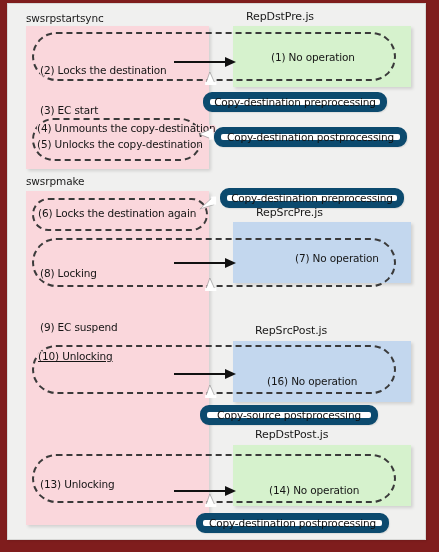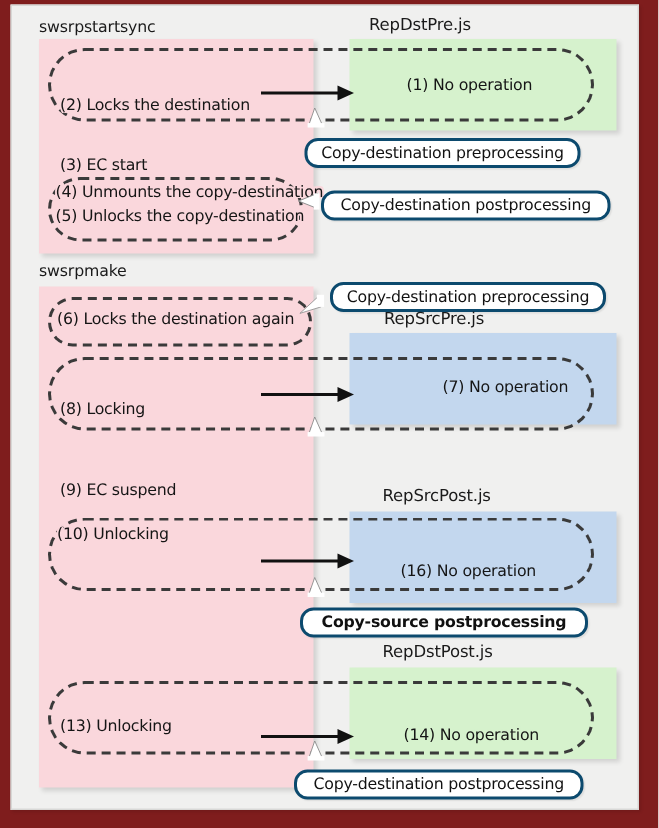--- a/index.html
+++ b/index.html
@@ -103,21 +103,21 @@
     width: 0; height: 0;
     border-top: 5.5px solid transparent;
     border-bottom: 5.5px solid transparent;
     border-left: 11px solid #111111;
     transform: translateY(-50%);
   }
   
   .callout {
     position: absolute;
     background: #ffffff;
-    border: 2px solid #0c4a6e;
+    border: 7px solid #0c4a6e;
     border-radius: 9px;
     font-size: 10.5px;
     color: #111111;
     white-space: nowrap;
     display: flex;
     align-items: center;
     justify-content: center;
     letter-spacing: -0.15px;
     box-shadow: 1px 1px 1px rgba(0,0,0,0.08);
   }
@@ -217,35 +217,35 @@
 
 
     <div class="step-text" style="left:32px; top:317px;text-align:center;">(9) EC suspend</div>
 
     <div class="file-label" style="left:247px; top:320px;">RepSrcPost.js</div>
 
     <div class="panel-blue" style="left:225px; top:337px; width:178px; height:61px;"></div>
 
     <div class="dashed-group" style="left:24px; top:341px; width:364px; height:49px;"></div>
 
-    <div class="step-text on-tint" style="left:30px; top:346px;">(10) Unlocking</div>
+    <div class="step-text on-tint" style="left:30px; top:346px;text-decoration:underline;">(10) Unlocking</div>
 
     <div class="step-text on-blue" style="left:259px; top:371px;">(16) No operation</div>
 
     <div class="arrow" style="left:166px; top:364px; width:62px; height:12px;">
       <div class="shaft" style="width:52px;"></div>
       <div class="head"></div>
     </div>
 
     <svg class="tail-up" style="left:194px; top:381px;" width="24" height="22" viewBox="0 0 24 22">
       <path d="M10 0 L19 20 L3 20 Z" fill="#ffffff" stroke="#8a8a8a" stroke-width="1"></path>
       <rect x="2" y="17" width="19" height="5" fill="#ffffff"></rect>
     </svg>
 
-    <div class="callout" style="left:192px; top:401px; width:192px; height:20px;font-weight:bold;">Copy-source postprocessing</div>
+    <div class="callout" style="left:192px; top:401px; width:178px; height:20px;">Copy-source postprocessing</div>
 
     <div class="file-label" style="left:247px; top:424px;">RepDstPost.js</div>
 
     <div class="panel-green" style="left:225px; top:441px; width:178px; height:61px;"></div>
 
     <div class="dashed-group" style="left:24px; top:450px; width:364px; height:49px;"></div>
 
 
     <div class="step-text on-tint" style="left:32px; top:474px;">(13) Unlocking</div>
 

